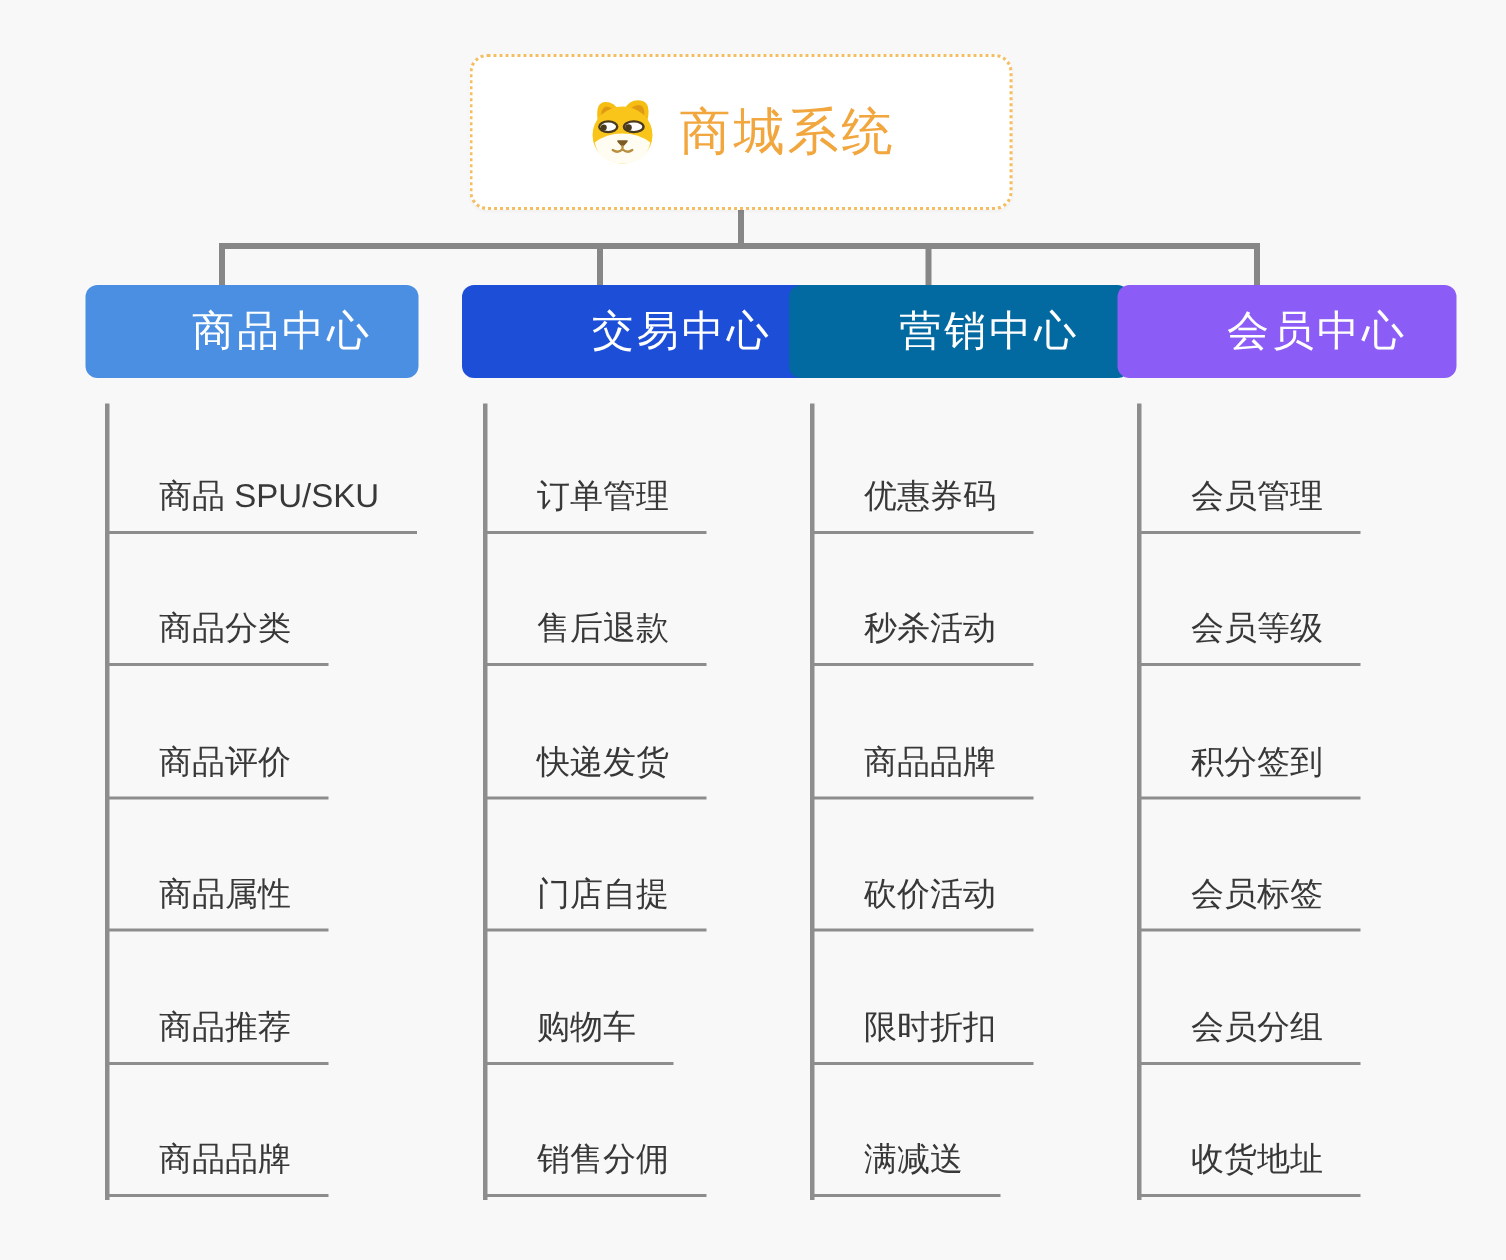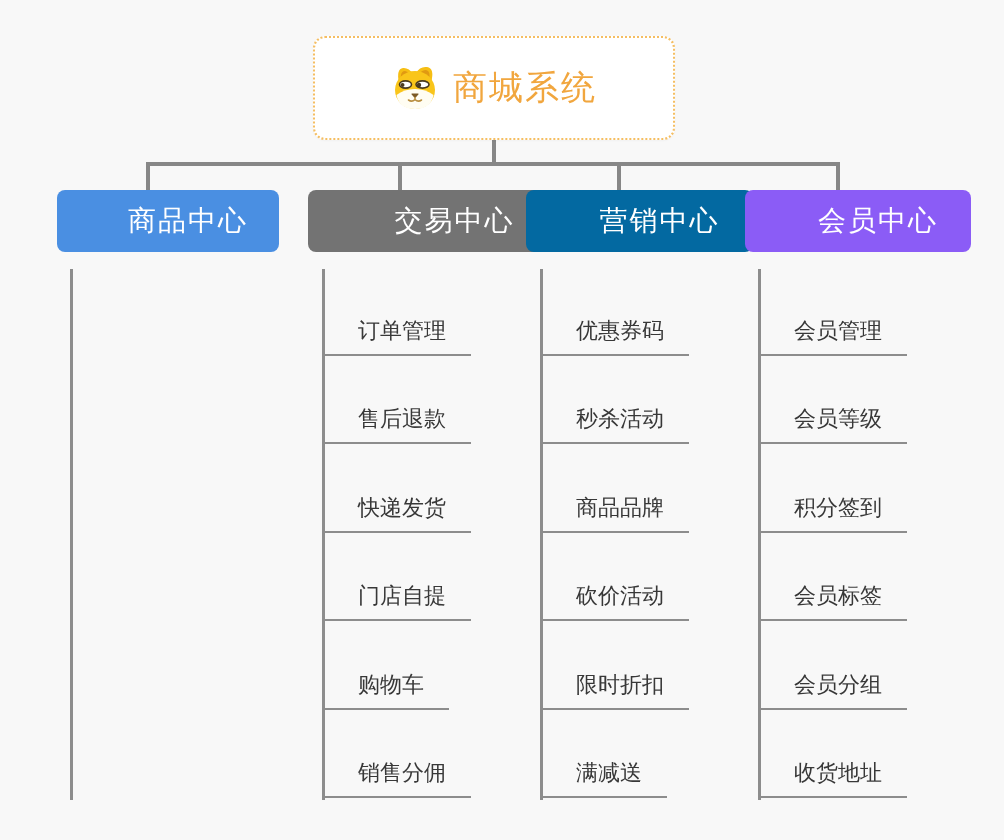--- a/index.html
+++ b/index.html
@@ -23,21 +23,21 @@
 
   
   .branch {
     position:absolute; top:190px; height:62px; border-radius:8px;
     color:#ffffff; font-size:28px; letter-spacing:2px;
     display:flex; align-items:center; justify-content:center; white-space:nowrap;
     cursor:default;
     padding-left:40px;
   }
   .b1 { left:57px;  width:182px; background:#4a8fe2; }
-  .b2 { left:308px; width:213px; background:#737373; }
+  .b2 { left:308px; width:213px; background:#1d4ed8; }
   .b3 { left:526px; width:187px; background:#0369a1; }
   .b4 { left:745px; width:186px; background:#8b5cf6; }
 
   
   .rail { position:absolute; top:269px; width:3px; height:531px; background:#8d8d8d; }
   .rail-1 { left:70px; } .rail-2 { left:322px; } .rail-3 { left:540px; } .rail-4 { left:758px; }
 
   
   .col { position:absolute; top:267px; display:flex; flex-direction:column; align-items:flex-start; }
   .col-1 { left:70px; } .col-2 { left:322px;text-align:center; } .col-3 { left:540px; } .col-4 { left:758px; }
@@ -92,20 +92,28 @@
     </div>
   <div class="branch b4">
       <span>会员中心</span>
     </div>
 
   <div class="rail rail-1"></div>
   <div class="rail rail-2"></div>
   <div class="rail rail-3"></div>
   <div class="rail rail-4"></div>
 
+  <div class="col col-1">
+    <div class="item">商品 SPU/SKU</div>
+    <div class="item">商品分类</div>
+    <div class="item">商品评价</div>
+    <div class="item">商品属性</div>
+    <div class="item">商品推荐</div>
+    <div class="item">商品品牌</div>
+  </div>
 
   <div class="col col-2">
     <div class="item">订单管理</div>
     <div class="item">售后退款</div>
     <div class="item">快递发货</div>
     <div class="item">门店自提</div>
     <div class="item">购物车</div>
     <div class="item">销售分佣</div>
   </div>
 

